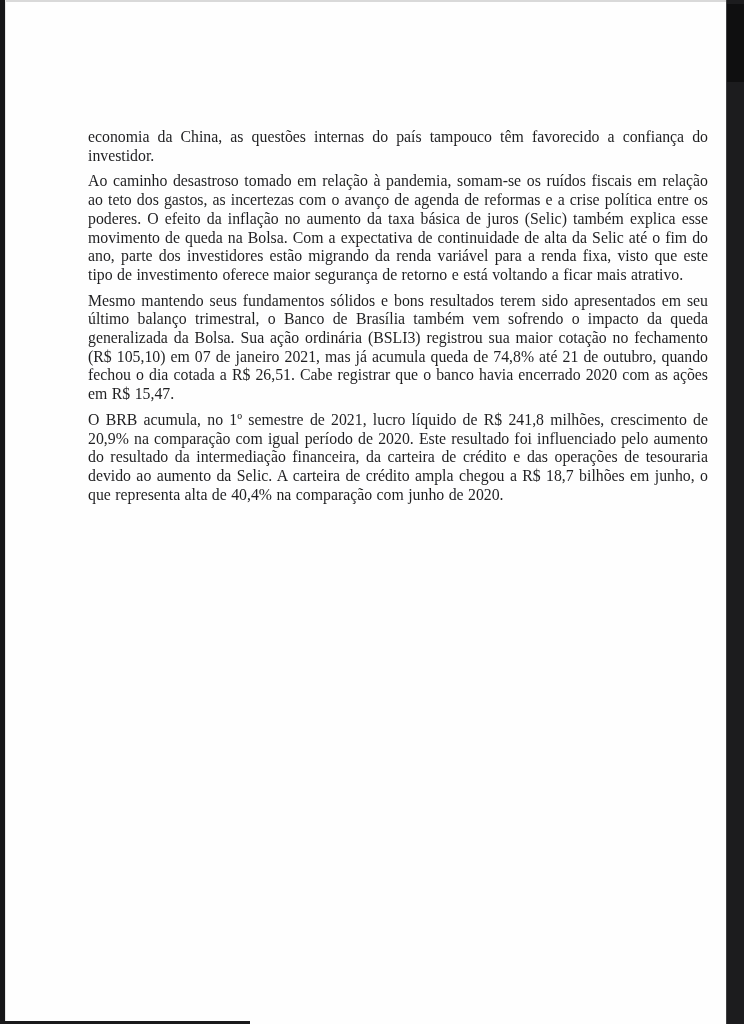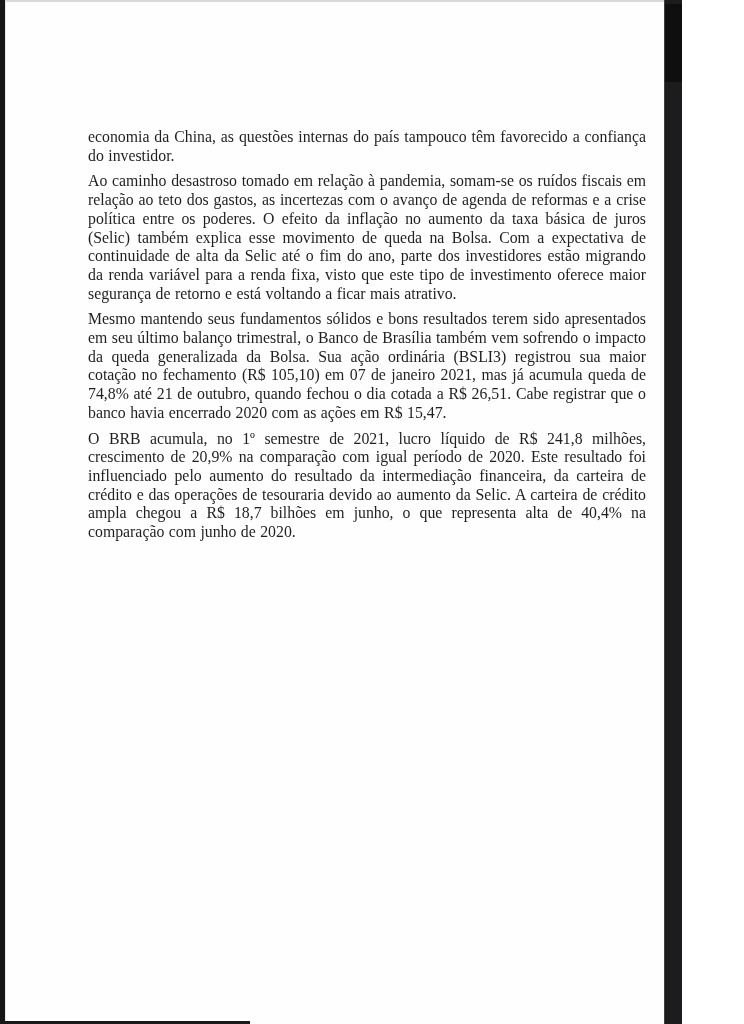--- a/index.html
+++ b/index.html
@@ -2,21 +2,21 @@
 <html><head>
 <meta charset="utf-8">
 <style>
   html, body {
     margin: 0;
     padding: 0;
     background: #ffffff;
   }
   .screen {
     position: relative;
-    width: 682px;
+    width: 744px;
     height: 1024px;
     background: #fefefe;
     overflow: hidden;
     font-family: "Liberation Serif", "DejaVu Serif", serif;
   }
   
   .top-hairline {
     position: absolute;
     top: 0; left: 0;
     width: 100%;

